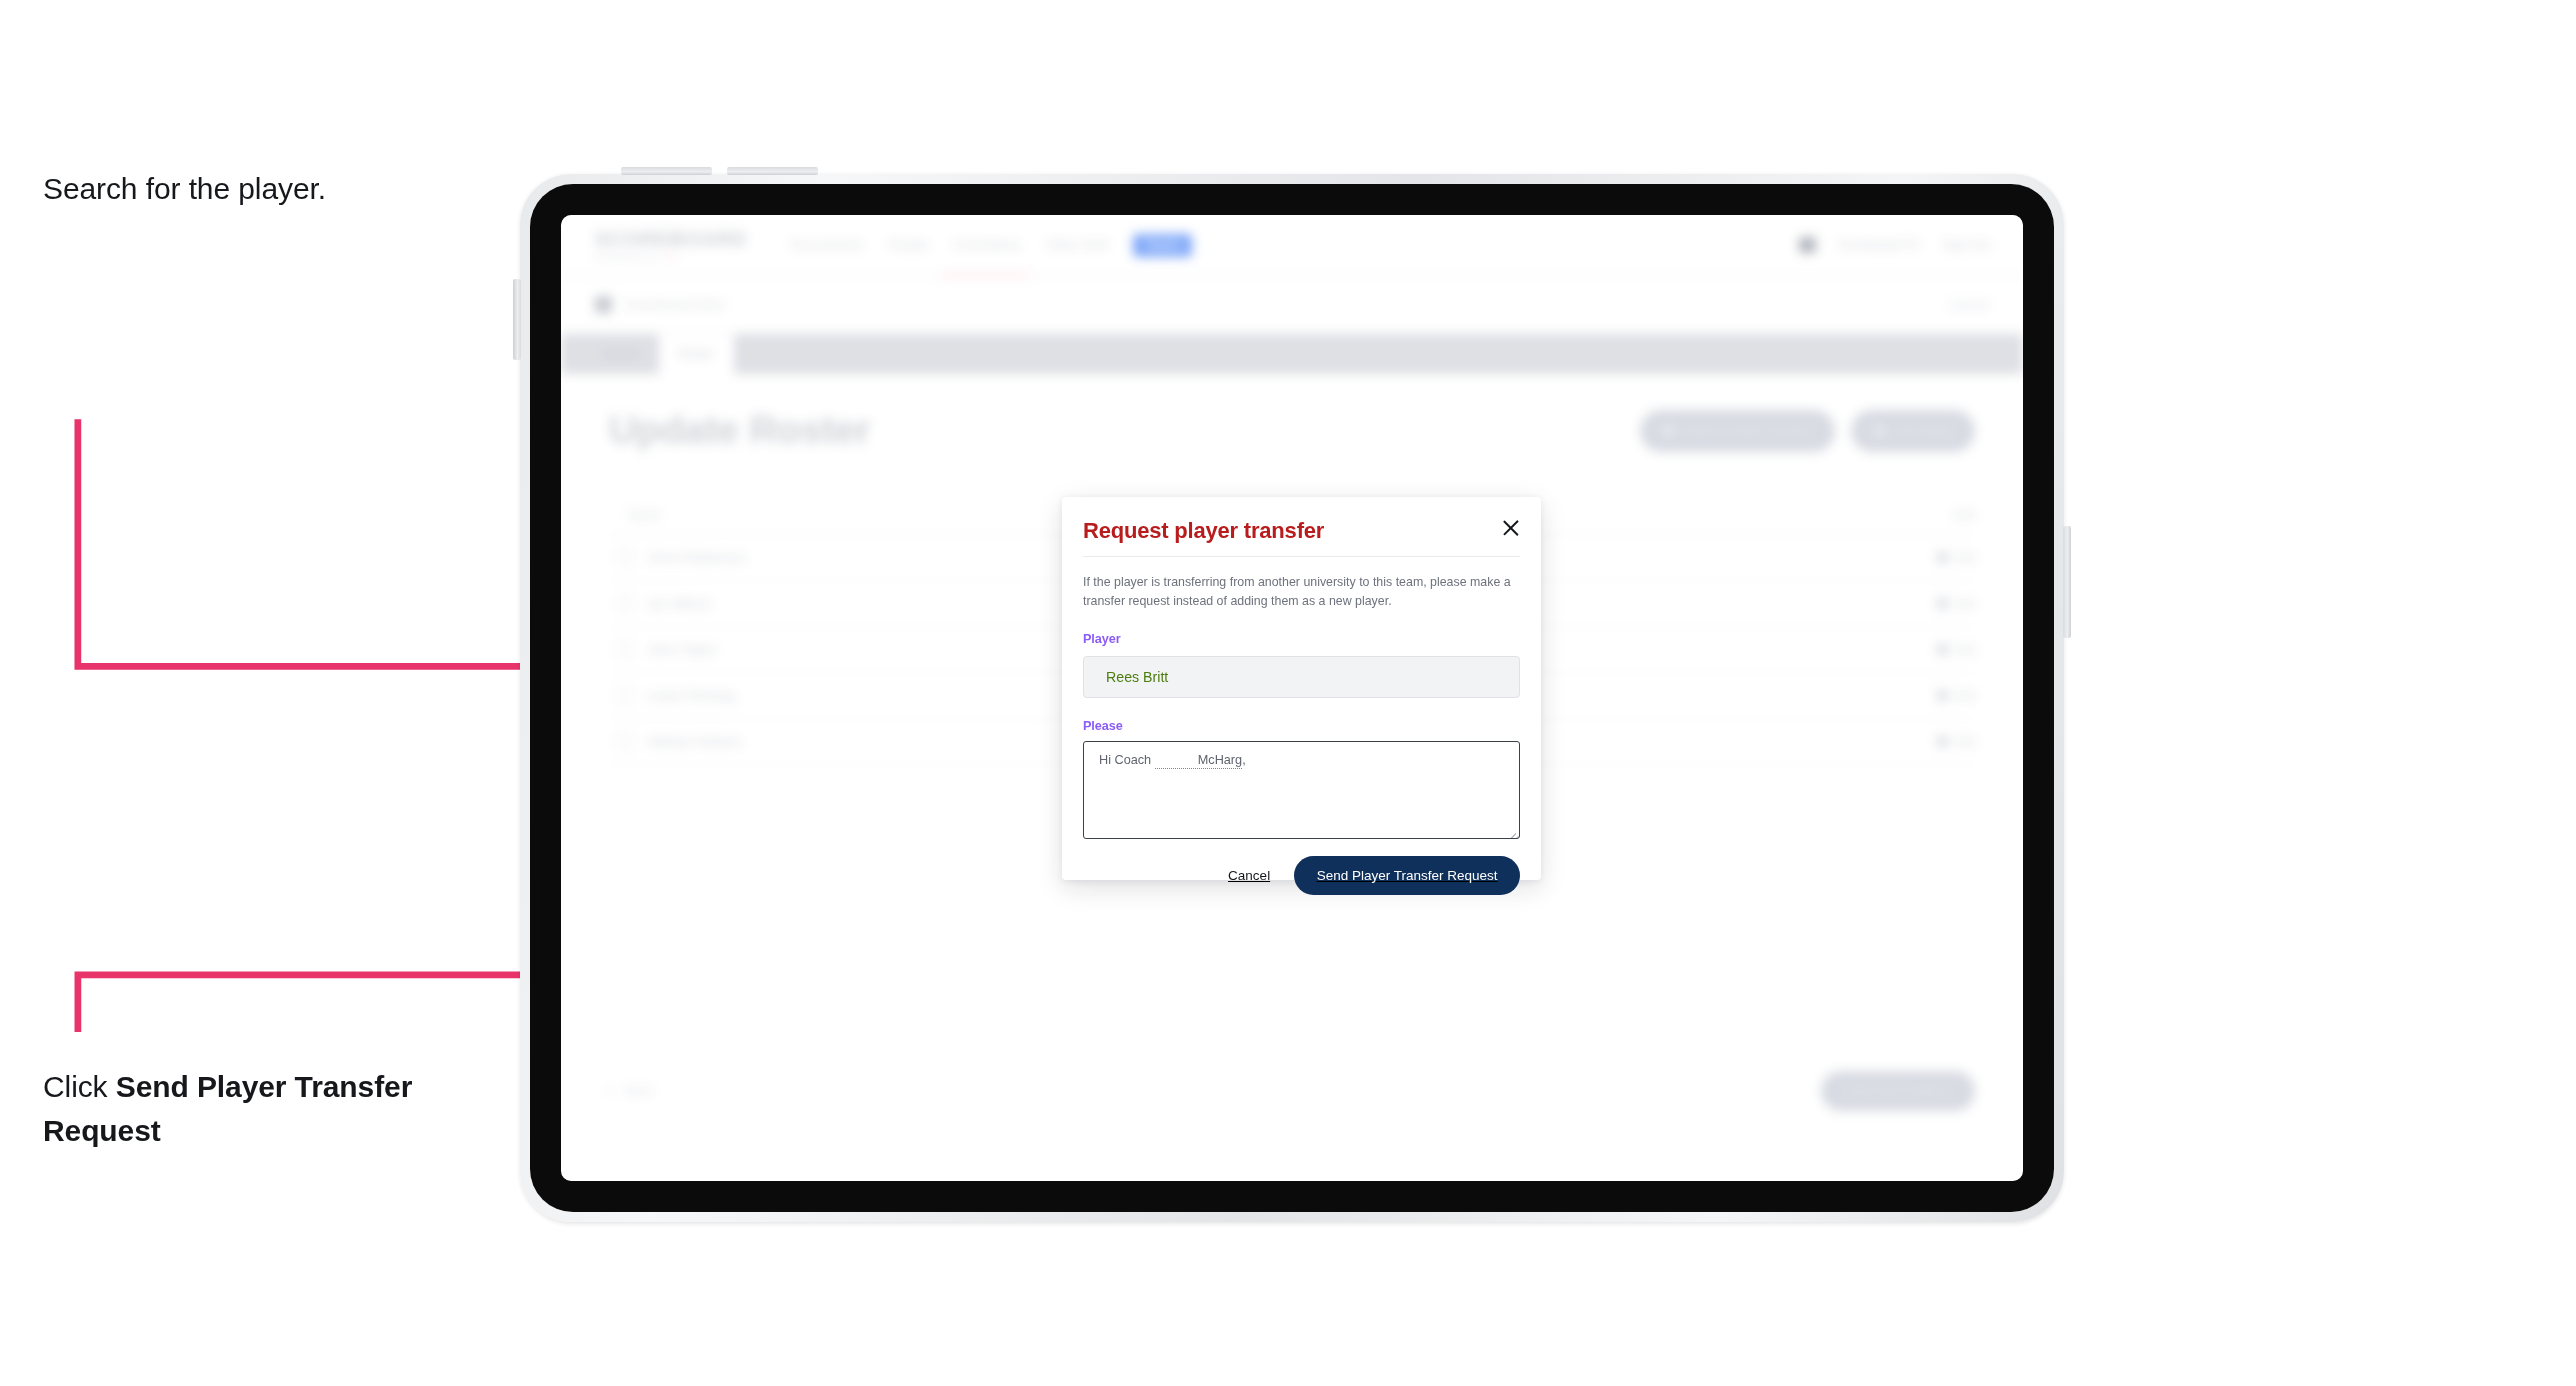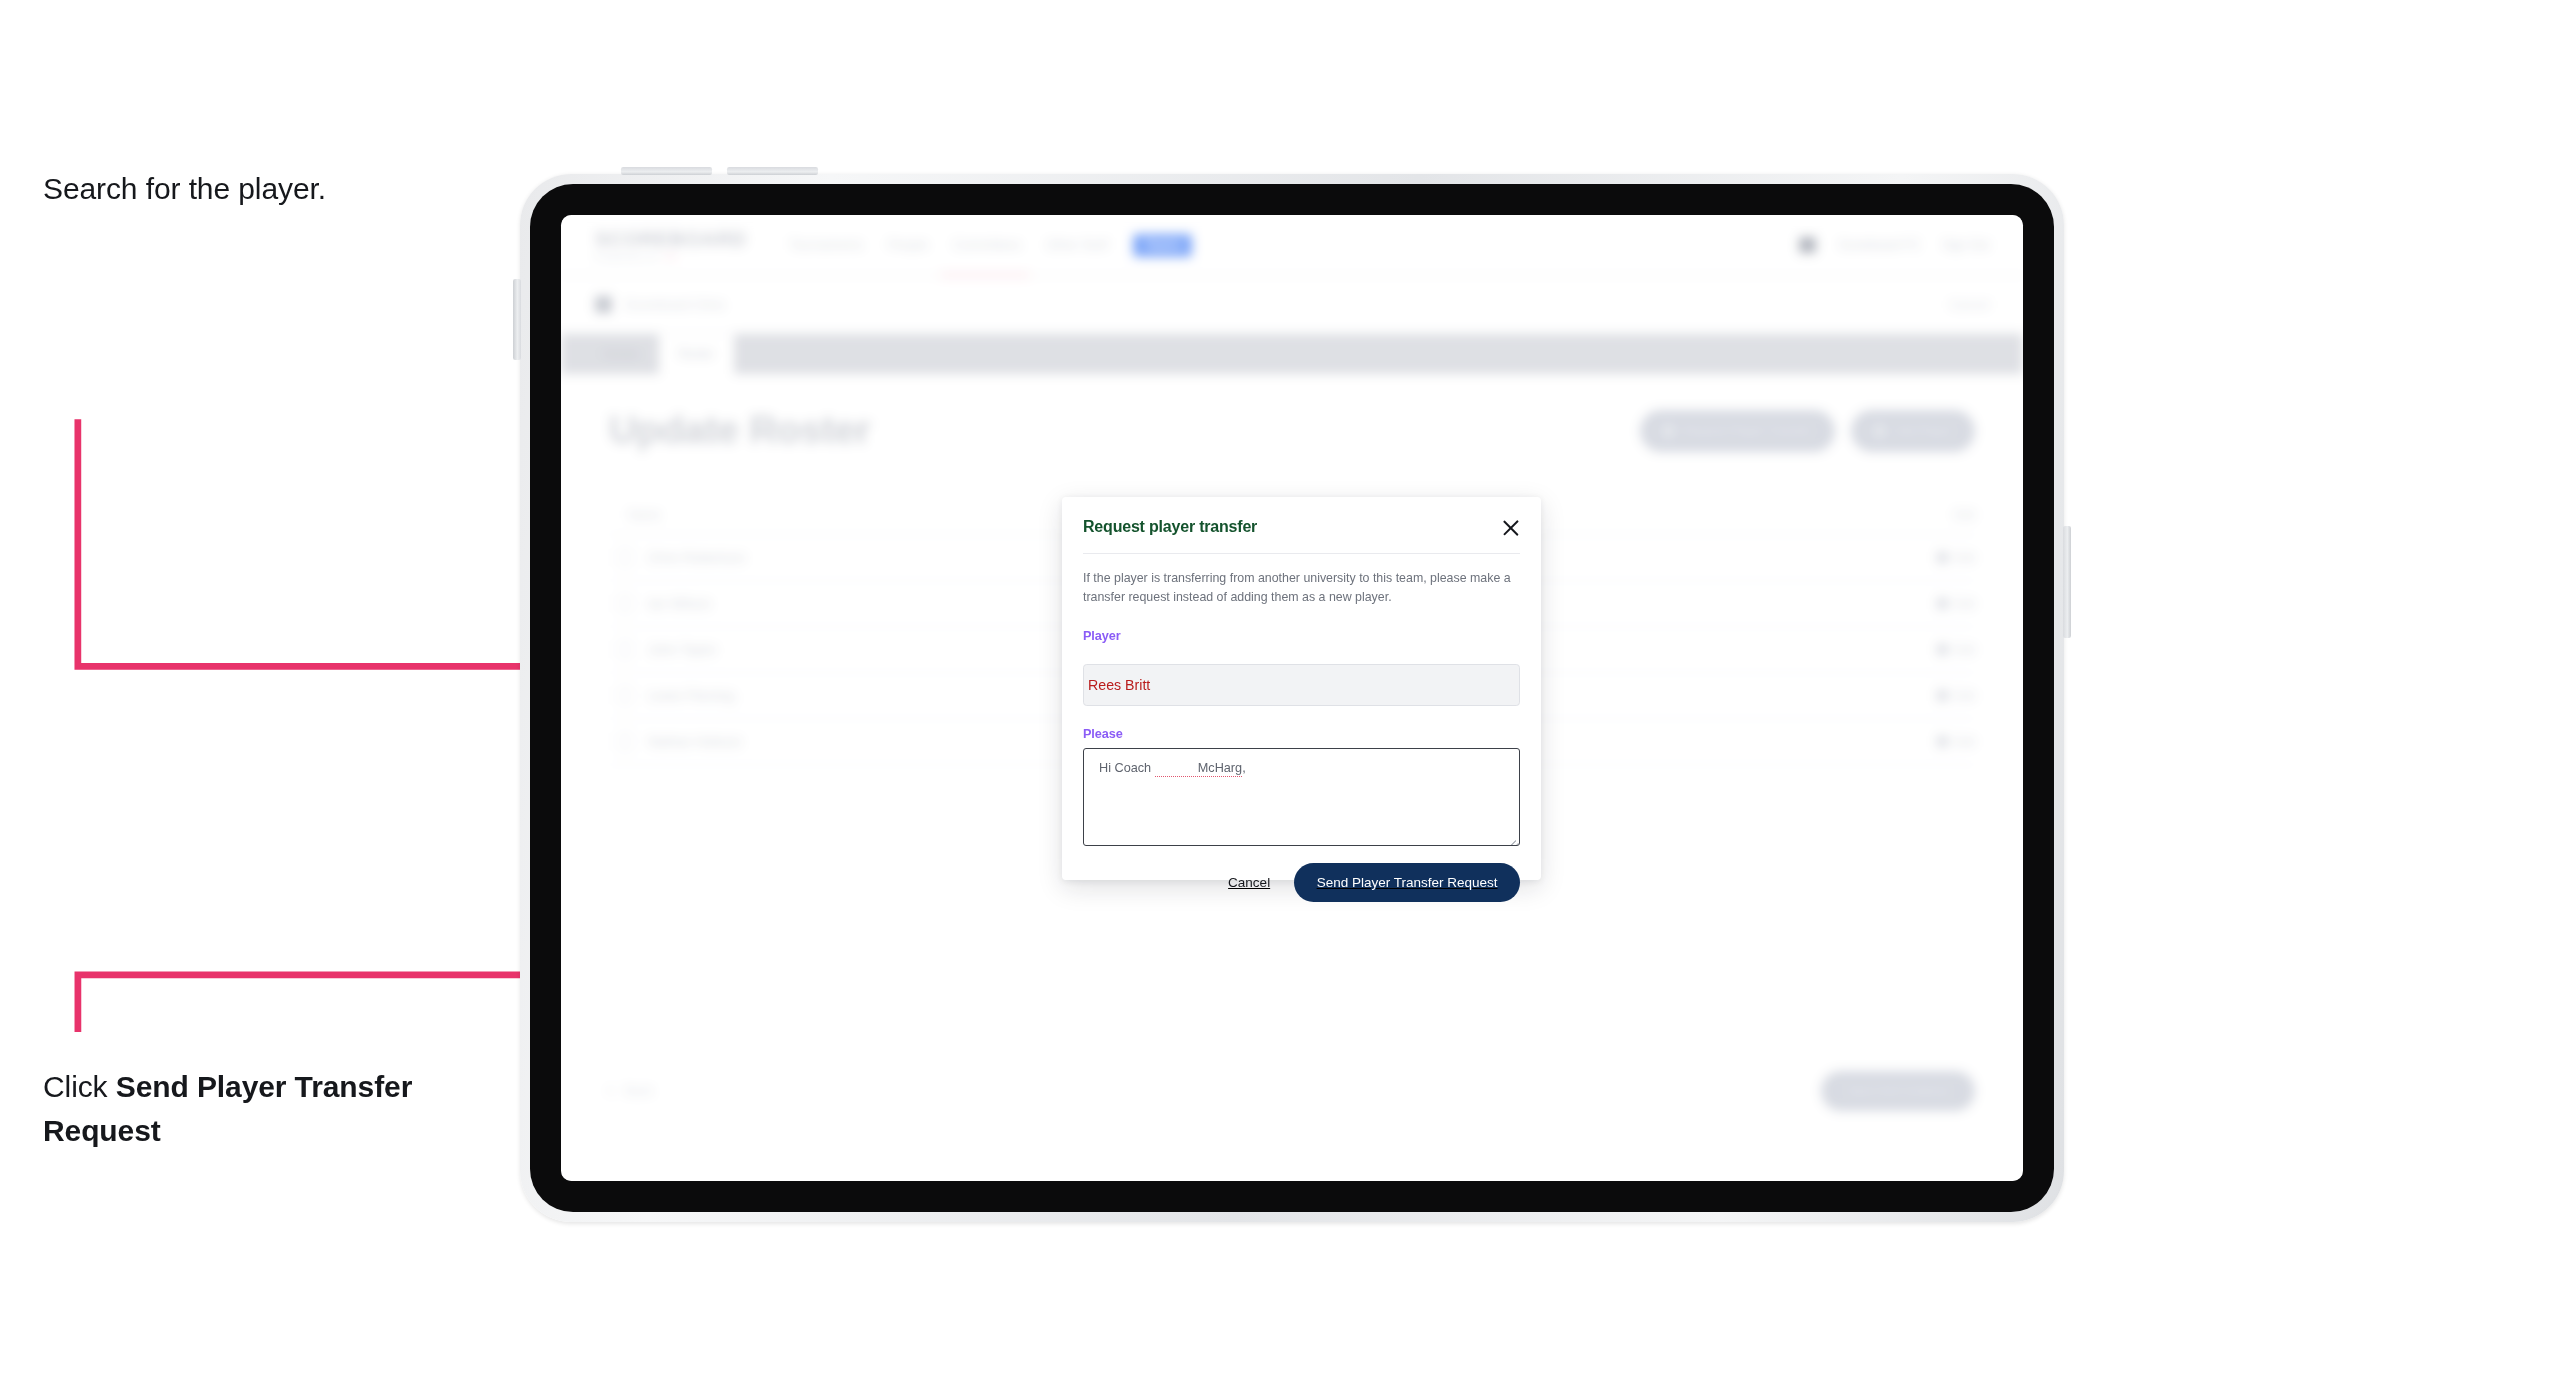--- a/index.html
+++ b/index.html
@@ -232,21 +232,21 @@
     box-shadow: 0 7.5px 25.5px rgba(20,24,40,0.13), 0 1.5px 6px rgba(20,24,40,0.07);
     padding: 21px 21px 0 21px;
     z-index: 5;
   }
   .modal-head {
     display: flex; align-items: flex-start; justify-content: space-between;
     padding-bottom: 12px;
     border-bottom: 0.7px solid #e9eaee;
   }
   .modal-title {
-    font-size: 16px; font-weight: bold; color: #14532d;
+    font-size: 22px; font-weight: bold; color: #b91c1c;
     letter-spacing: -0.2px;
   }
   .modal-close {
     width: 25.5px; height: 25.5px; position: relative; cursor: pointer;
     margin-top: -3px; margin-right: -3px;
   }
   .modal-close::before, .modal-close::after {
     content: ""; position: absolute; left: 3px; top: 12px;
     width: 19.5px; height: 1.8px; background: #15171c; border-radius: 0.7px;
   }
@@ -262,29 +262,29 @@
 
   .field-label {
     margin-top: 21px;
     font-size: 12.7px;
     font-weight: bold;
     color: #8b5cf6;
     letter-spacing: -0.1px;
   }
 
   .player-input {
-    margin-top: 21px;
+    margin-top: 10px;
     height: 42px;
     border: 0.7px solid #dfe1e6;
     border-radius: 3.7px;
     background: #f2f3f5;
     display: flex; align-items: center;
-    padding: 0 4px;
+    padding: 0 22px;
     font-size: 14.2px;
-    color: #b91c1c;
+    color: #4d7c0f;
   }
 
   .message-box {
     margin-top: 7.5px;
     height: 98px;
     border: 1.2px solid #3d4149;
     border-radius: 3px;
     background: #ffffff;
     padding: 9.7px 15px 0 15px;
     position: relative;

